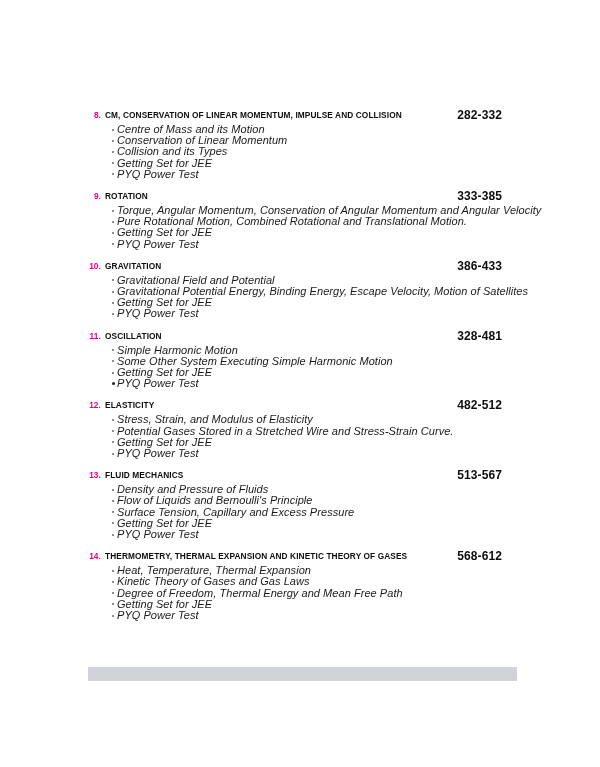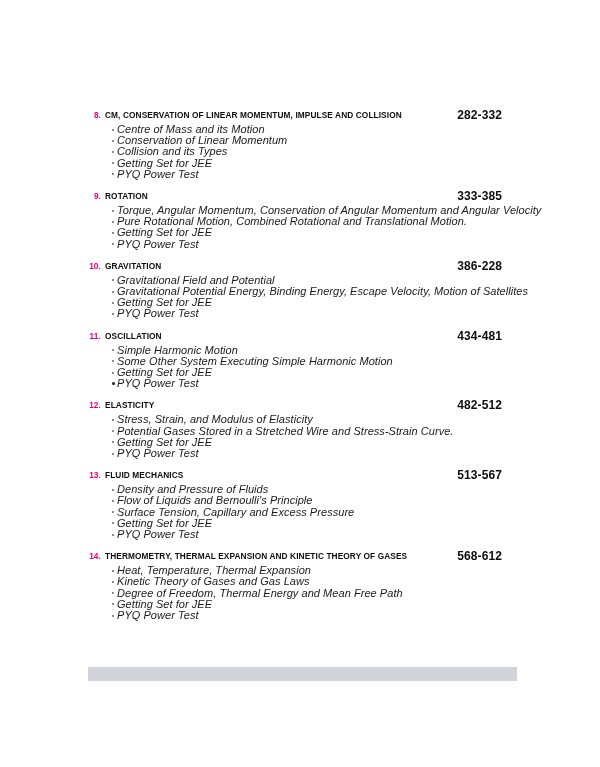--- a/index.html
+++ b/index.html
@@ -163,34 +163,34 @@
           <li class="topic"><span class="bullet-sq"></span><span>Torque, Angular Momentum, Conservation of Angular Momentum and Angular Velocity</span></li>
           <li class="topic"><span class="bullet-sq"></span><span>Pure Rotational Motion, Combined Rotational and Translational Motion.</span></li>
           <li class="topic"><span class="bullet-sq"></span><span>Getting Set for JEE</span></li>
           <li class="topic"><span class="bullet-sq"></span><span>PYQ Power Test</span></li>
         </ul>
       </section>
       <section class="chapter">
         <div class="chapter-head">
           <span class="ch-num">10.</span>
           <span class="ch-title">GRAVITATION</span>
-          <span class="ch-pages">386-228</span>
+          <span class="ch-pages">386-433</span>
         </div>
         <ul class="topics">
           <li class="topic"><span class="bullet-sq"></span><span>Gravitational Field and Potential</span></li>
           <li class="topic"><span class="bullet-sq"></span><span>Gravitational Potential Energy, Binding Energy, Escape Velocity, Motion of Satellites</span></li>
           <li class="topic"><span class="bullet-sq"></span><span>Getting Set for JEE</span></li>
           <li class="topic"><span class="bullet-sq"></span><span>PYQ Power Test</span></li>
         </ul>
       </section>
       <section class="chapter">
         <div class="chapter-head">
           <span class="ch-num">11.</span>
           <span class="ch-title">OSCILLATION</span>
-          <span class="ch-pages">434-481</span>
+          <span class="ch-pages">328-481</span>
         </div>
         <ul class="topics">
           <li class="topic"><span class="bullet-sq"></span><span>Simple Harmonic Motion</span></li>
           <li class="topic"><span class="bullet-sq"></span><span>Some Other System Executing Simple Harmonic Motion</span></li>
           <li class="topic"><span class="bullet-sq"></span><span>Getting Set for JEE</span></li>
           <li class="topic"><span class="bullet-dot"></span><span>PYQ Power Test</span></li>
         </ul>
       </section>
       <section class="chapter">
         <div class="chapter-head">

